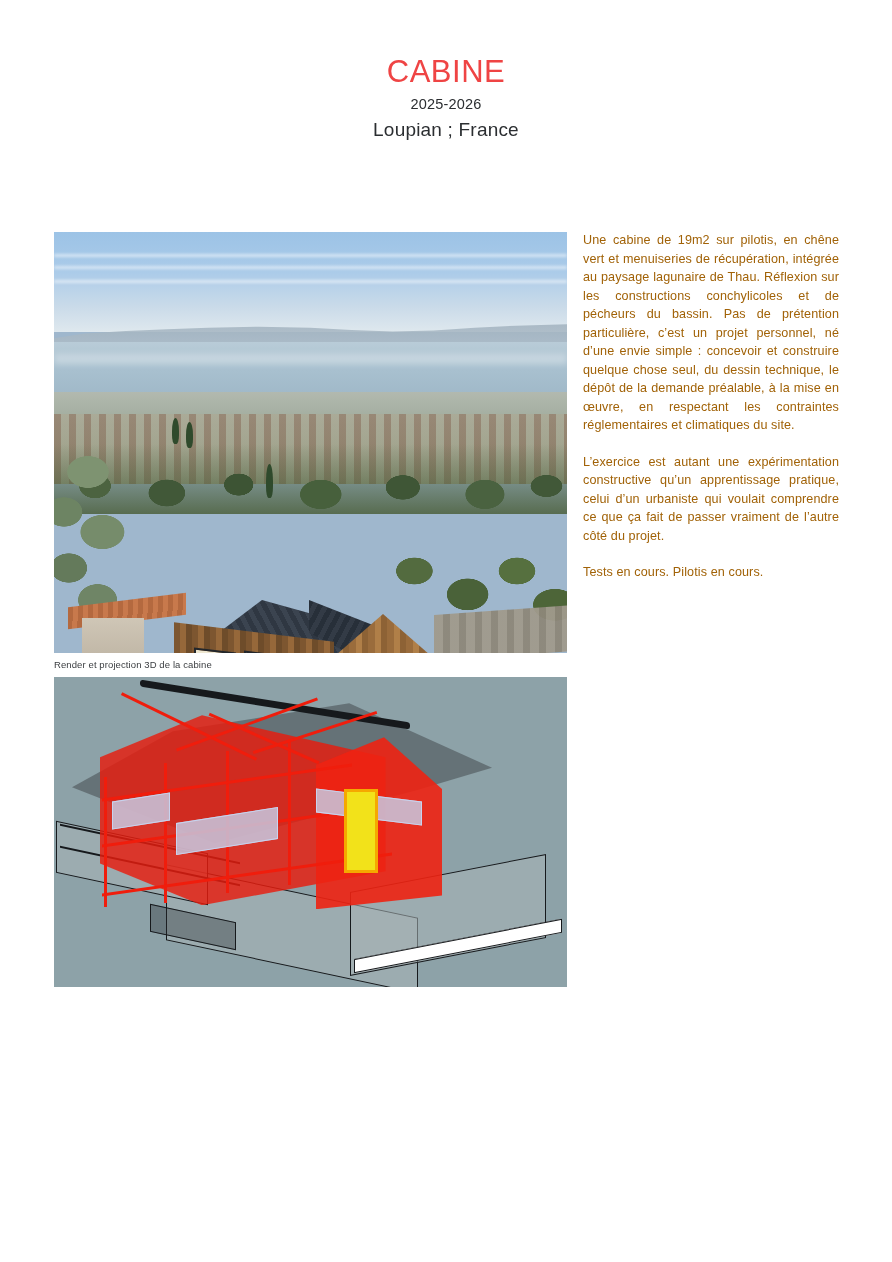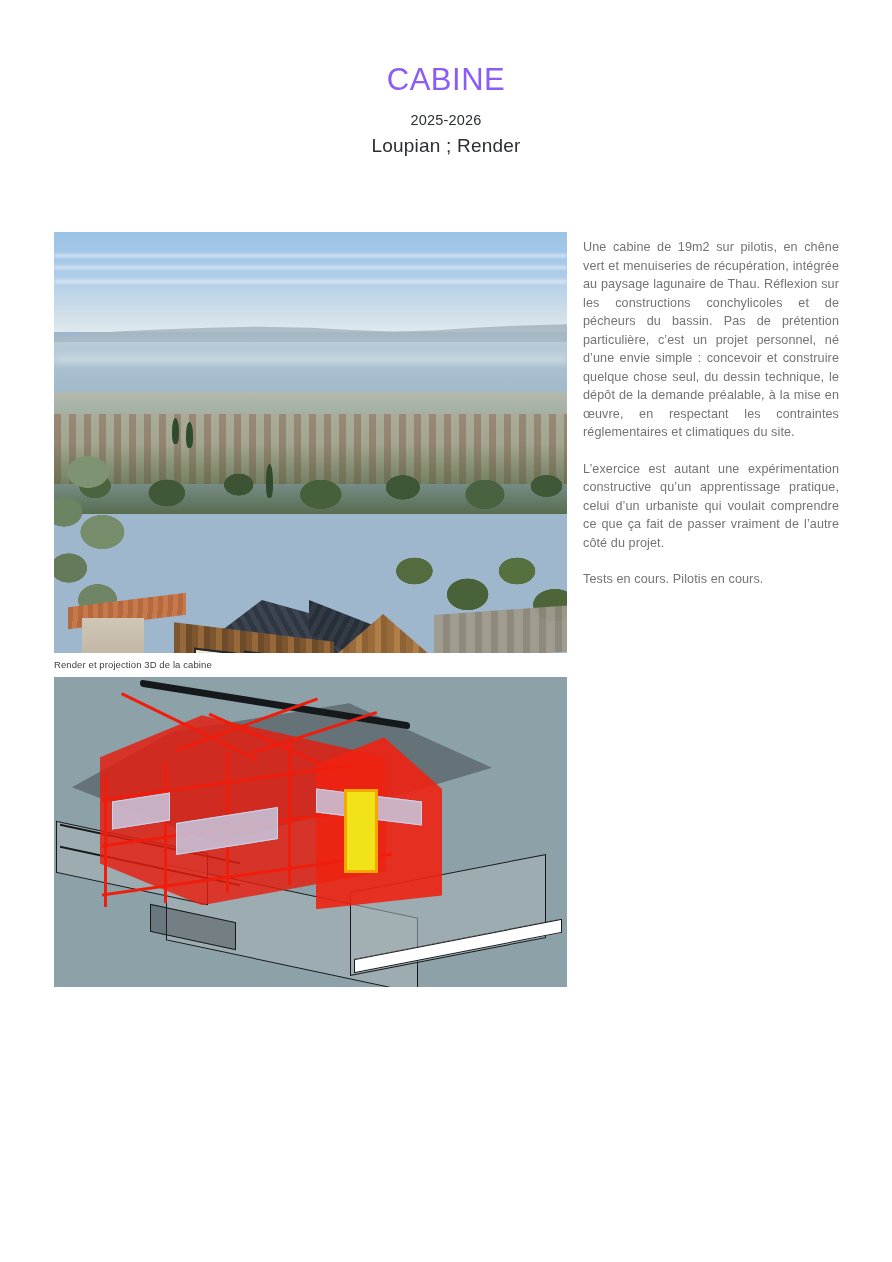--- a/index.html
+++ b/index.html
@@ -10,21 +10,21 @@
     color:#2b2e31;
     position:relative;
     overflow:hidden;
   }
   .page{position:relative;width:892px;height:1262px;}
 
   
   .header{position:absolute;left:0;top:48px;width:892px;text-align:center;}
   .title{
     font-size:31px;font-weight:400;letter-spacing:.5px;
-    color:#8b5cf6;line-height:1.05;margin:16px;
+    color:#ef4444;line-height:1.05;margin:8px;
   }
   .years{
     font-size:14.5px;font-weight:400;color:#2b2e31;
     margin:5px 0 0 0;line-height:1.1;letter-spacing:.2px;
   }
   .place{
     font-size:19px;font-weight:400;color:#2b2e31;
     margin:7px 0 0 0;line-height:1.15;letter-spacing:.2px;
   }
 
@@ -125,35 +125,35 @@
   .m-frame{position:absolute;background:#f01d0c;}
   .m-glass{position:absolute;background:rgba(198,210,236,.8);border:1.2px solid #c8d3ee;}
   .m-door{position:absolute;left:290px;top:112px;width:28px;height:78px;
     background:#f2e21a;border:3px solid #f5a800;}
   .m-ridge{position:absolute;left:86px;top:24px;width:270px;height:7px;
     background:#16191c;transform:skewY(9deg);border-radius:3px;}
 
   
   .textcol{position:absolute;left:583px;top:230px;width:256px;}
   .para{
-    font-size:12.6px;line-height:18.5px;color:#737373;
+    font-size:12.6px;line-height:18.5px;color:#a16207;
     text-align:justify;text-justify:inter-word;
-    margin:8px 0 18px 0;letter-spacing:.1px;
+    margin:1px 0 18px 0;letter-spacing:.1px;
   }
   .para:last-child{margin-bottom:0;}
 </style>
 </head>
 <body>
 
 <div class="page">
 
   <div class="header">
     <h1 class="title">CABINE</h1>
     <div class="years">2025-2026</div>
-    <div class="place">Loupian ; Render</div>
+    <div class="place">Loupian ; France</div>
   </div>
 
   <div class="figures">
 
     <div class="figure-photo">
       <div class="sky"></div>
       <div class="cloudband" style="top:22px;"></div>
       <div class="cloudband" style="top:34px;"></div>
       <div class="cloudband" style="top:48px;"></div>
       <div class="hills"></div>

